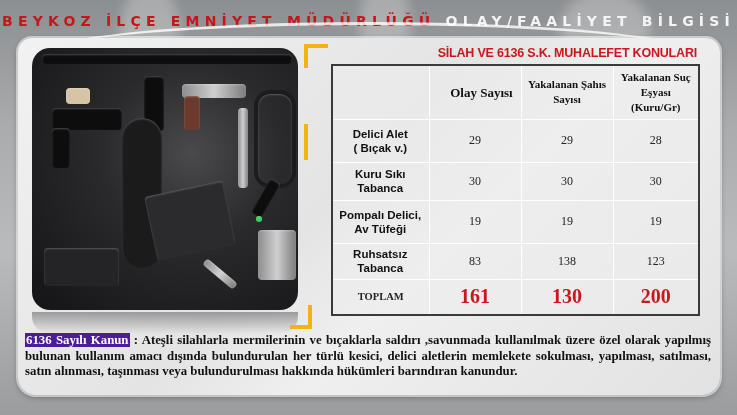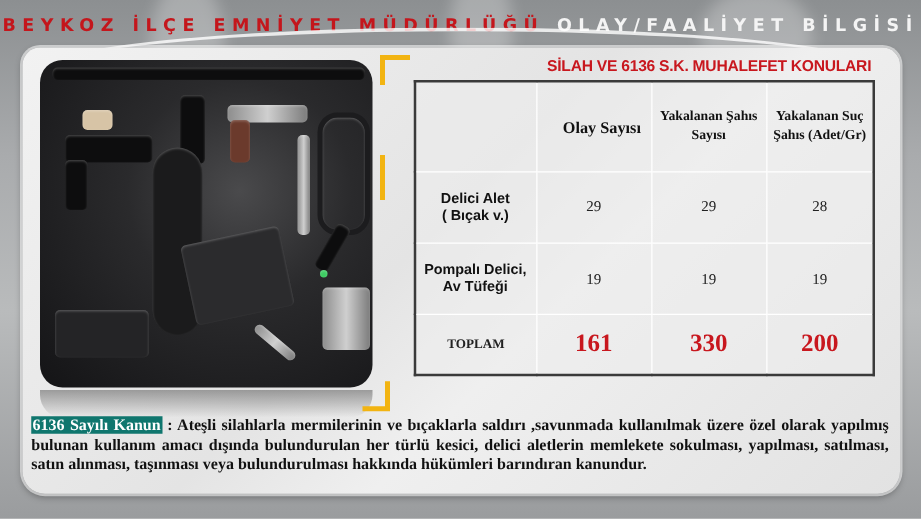--- a/index.html
+++ b/index.html
@@ -65,21 +65,21 @@
     font-size:11.5px; color:#111; line-height:14px; padding-left:1px !important;
   }
   td.num { font-family:"Liberation Serif", serif; font-size:12px; color:#222;margin-left:32px; }
   td.total-label { font-family:"Liberation Serif", serif; font-weight:bold; font-size:10.5px; color:#222; }
   td.total-num { font-family:"Liberation Serif", serif; font-weight:bold; font-size:20px; color:#c8171e; }
   .law {
     position:absolute; left:25px; top:333px; width:686px;
     font-family:"Liberation Serif", serif; font-weight:bold; font-size:12.8px; color:#111;
     line-height:15.5px; text-align:justify; text-align-last:left;
   }
-  .law-label { background:#0f766e; color:#ffffff; padding:0 1px; }
+  .law-label { background:#4c1d95; color:#ffffff; padding:0 1px; }
 </style>
 </head>
 <body>
 
 <div class="bg-streak" style="left:120px;top:-20px;width:60px;height:120px;"></div>
 <div class="bg-streak" style="left:360px;top:-30px;width:50px;height:110px;"></div>
 <div class="bg-streak" style="left:560px;top:-10px;width:90px;height:80px;"></div>
 
 <div class="title-band">
   <span class="title-red">BEYKOZ İLÇE EMNİYET MÜDÜRLÜĞÜ</span>
@@ -127,45 +127,63 @@
   <tbody>
       <tr style="height:54px">
     <th></th>
     <th class="big">Olay Sayısı</th>
     <th>
       <span>Yakalanan Şahıs</span><br>
       <span>Sayısı</span>
     </th>
     <th>
       <span>Yakalanan Suç</span><br>
-      <span>Şahıs (Adet/Gr)</span>
+      <span>Eşyası (Kuru/Gr)</span>
     </th>
   </tr>
   <tr style="height:43px">
     <td class="rowlabel">
       <span>Delici Alet</span><br>
       <span>( Bıçak v.)</span>
     </td>
     <td class="num">29</td>
     <td class="num">29</td>
     <td class="num">28</td>
   </tr>
+  <tr style="height:38px">
+    <td class="rowlabel">
+      <span>Kuru Sıkı</span><br>
+      <span>Tabanca</span>
+    </td>
+    <td class="num">30</td>
+    <td class="num">30</td>
+    <td class="num">30</td>
+  </tr>
   <tr style="height:43px">
     <td class="rowlabel">
       <span>Pompalı Delici,</span><br>
       <span>Av Tüfeği</span>
     </td>
     <td class="num">19</td>
     <td class="num">19</td>
     <td class="num">19</td>
   </tr>
   <tr style="height:36px">
+    <td class="rowlabel">
+      <span>Ruhsatsız</span><br>
+      <span>Tabanca</span>
+    </td>
+    <td class="num">83</td>
+    <td class="num">138</td>
+    <td class="num">123</td>
+  </tr>
+  <tr style="height:36px">
     <td class="total-label">TOPLAM</td>
     <td class="total-num">161</td>
-    <td class="total-num">330</td>
+    <td class="total-num">130</td>
     <td class="total-num">200</td>
   </tr>
 </tbody>
   </table>
 
 <div class="law">
   <span class="law-label">6136 Sayılı Kanun</span>
   <span>: Ateşli silahlarla mermilerinin ve bıçaklarla saldırı ,savunmada kullanılmak üzere özel olarak yapılmış bulunan kullanım amacı dışında bulundurulan her türlü kesici, delici aletlerin memlekete sokulması, yapılması, satılması, satın alınması, taşınması veya bulundurulması hakkında hükümleri barındıran kanundur.</span>
 </div>
 

